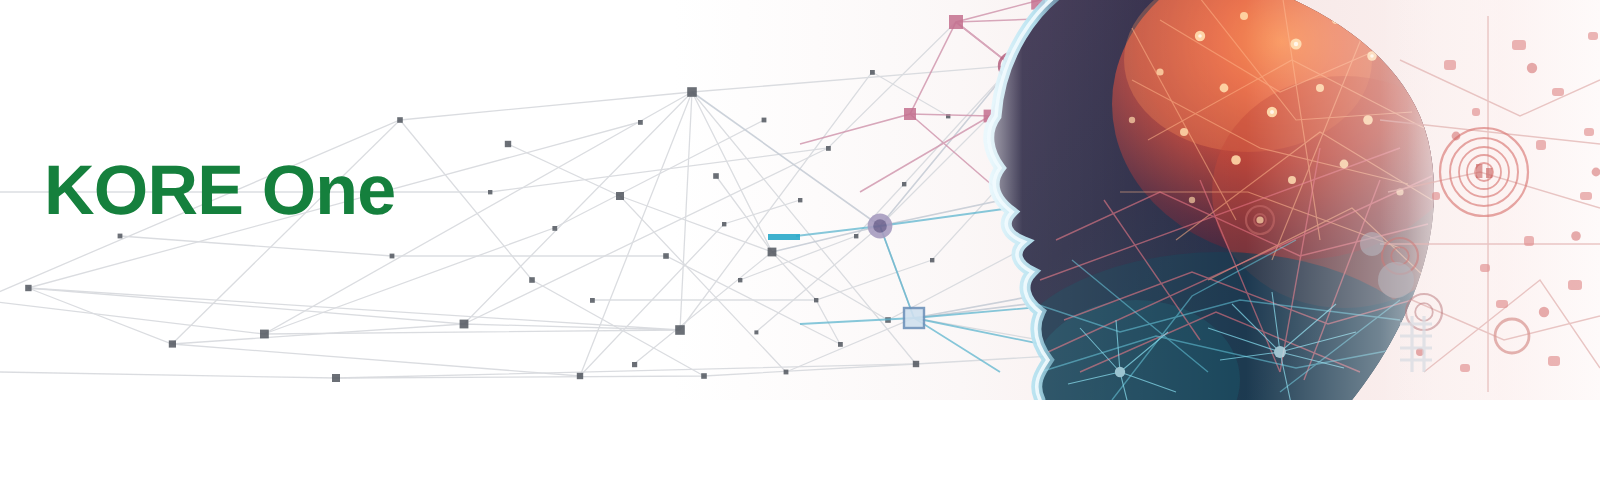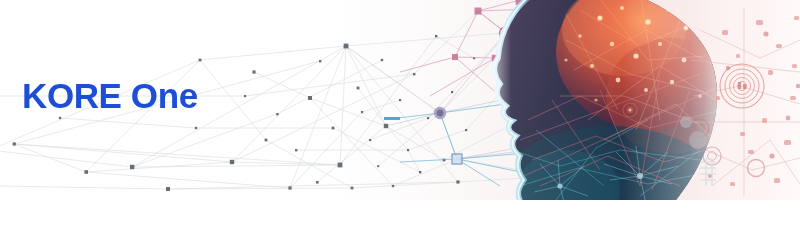--- a/index.html
+++ b/index.html
@@ -20,21 +20,21 @@
   #headline{
     position:absolute;
     left:22px;
     top:78px;
     z-index:40;
     font-family:"Liberation Sans",sans-serif;
     font-weight:bold;
     font-size:35px;
     letter-spacing:-0.4px;
     line-height:1;
-    color:#1d4ed8;
+    color:#15803d;
     white-space:nowrap;
     -webkit-font-smoothing:antialiased;
   }
 </style>
 </head>
 <body>
 
 <div id="banner">
 
   <div class="layer">

